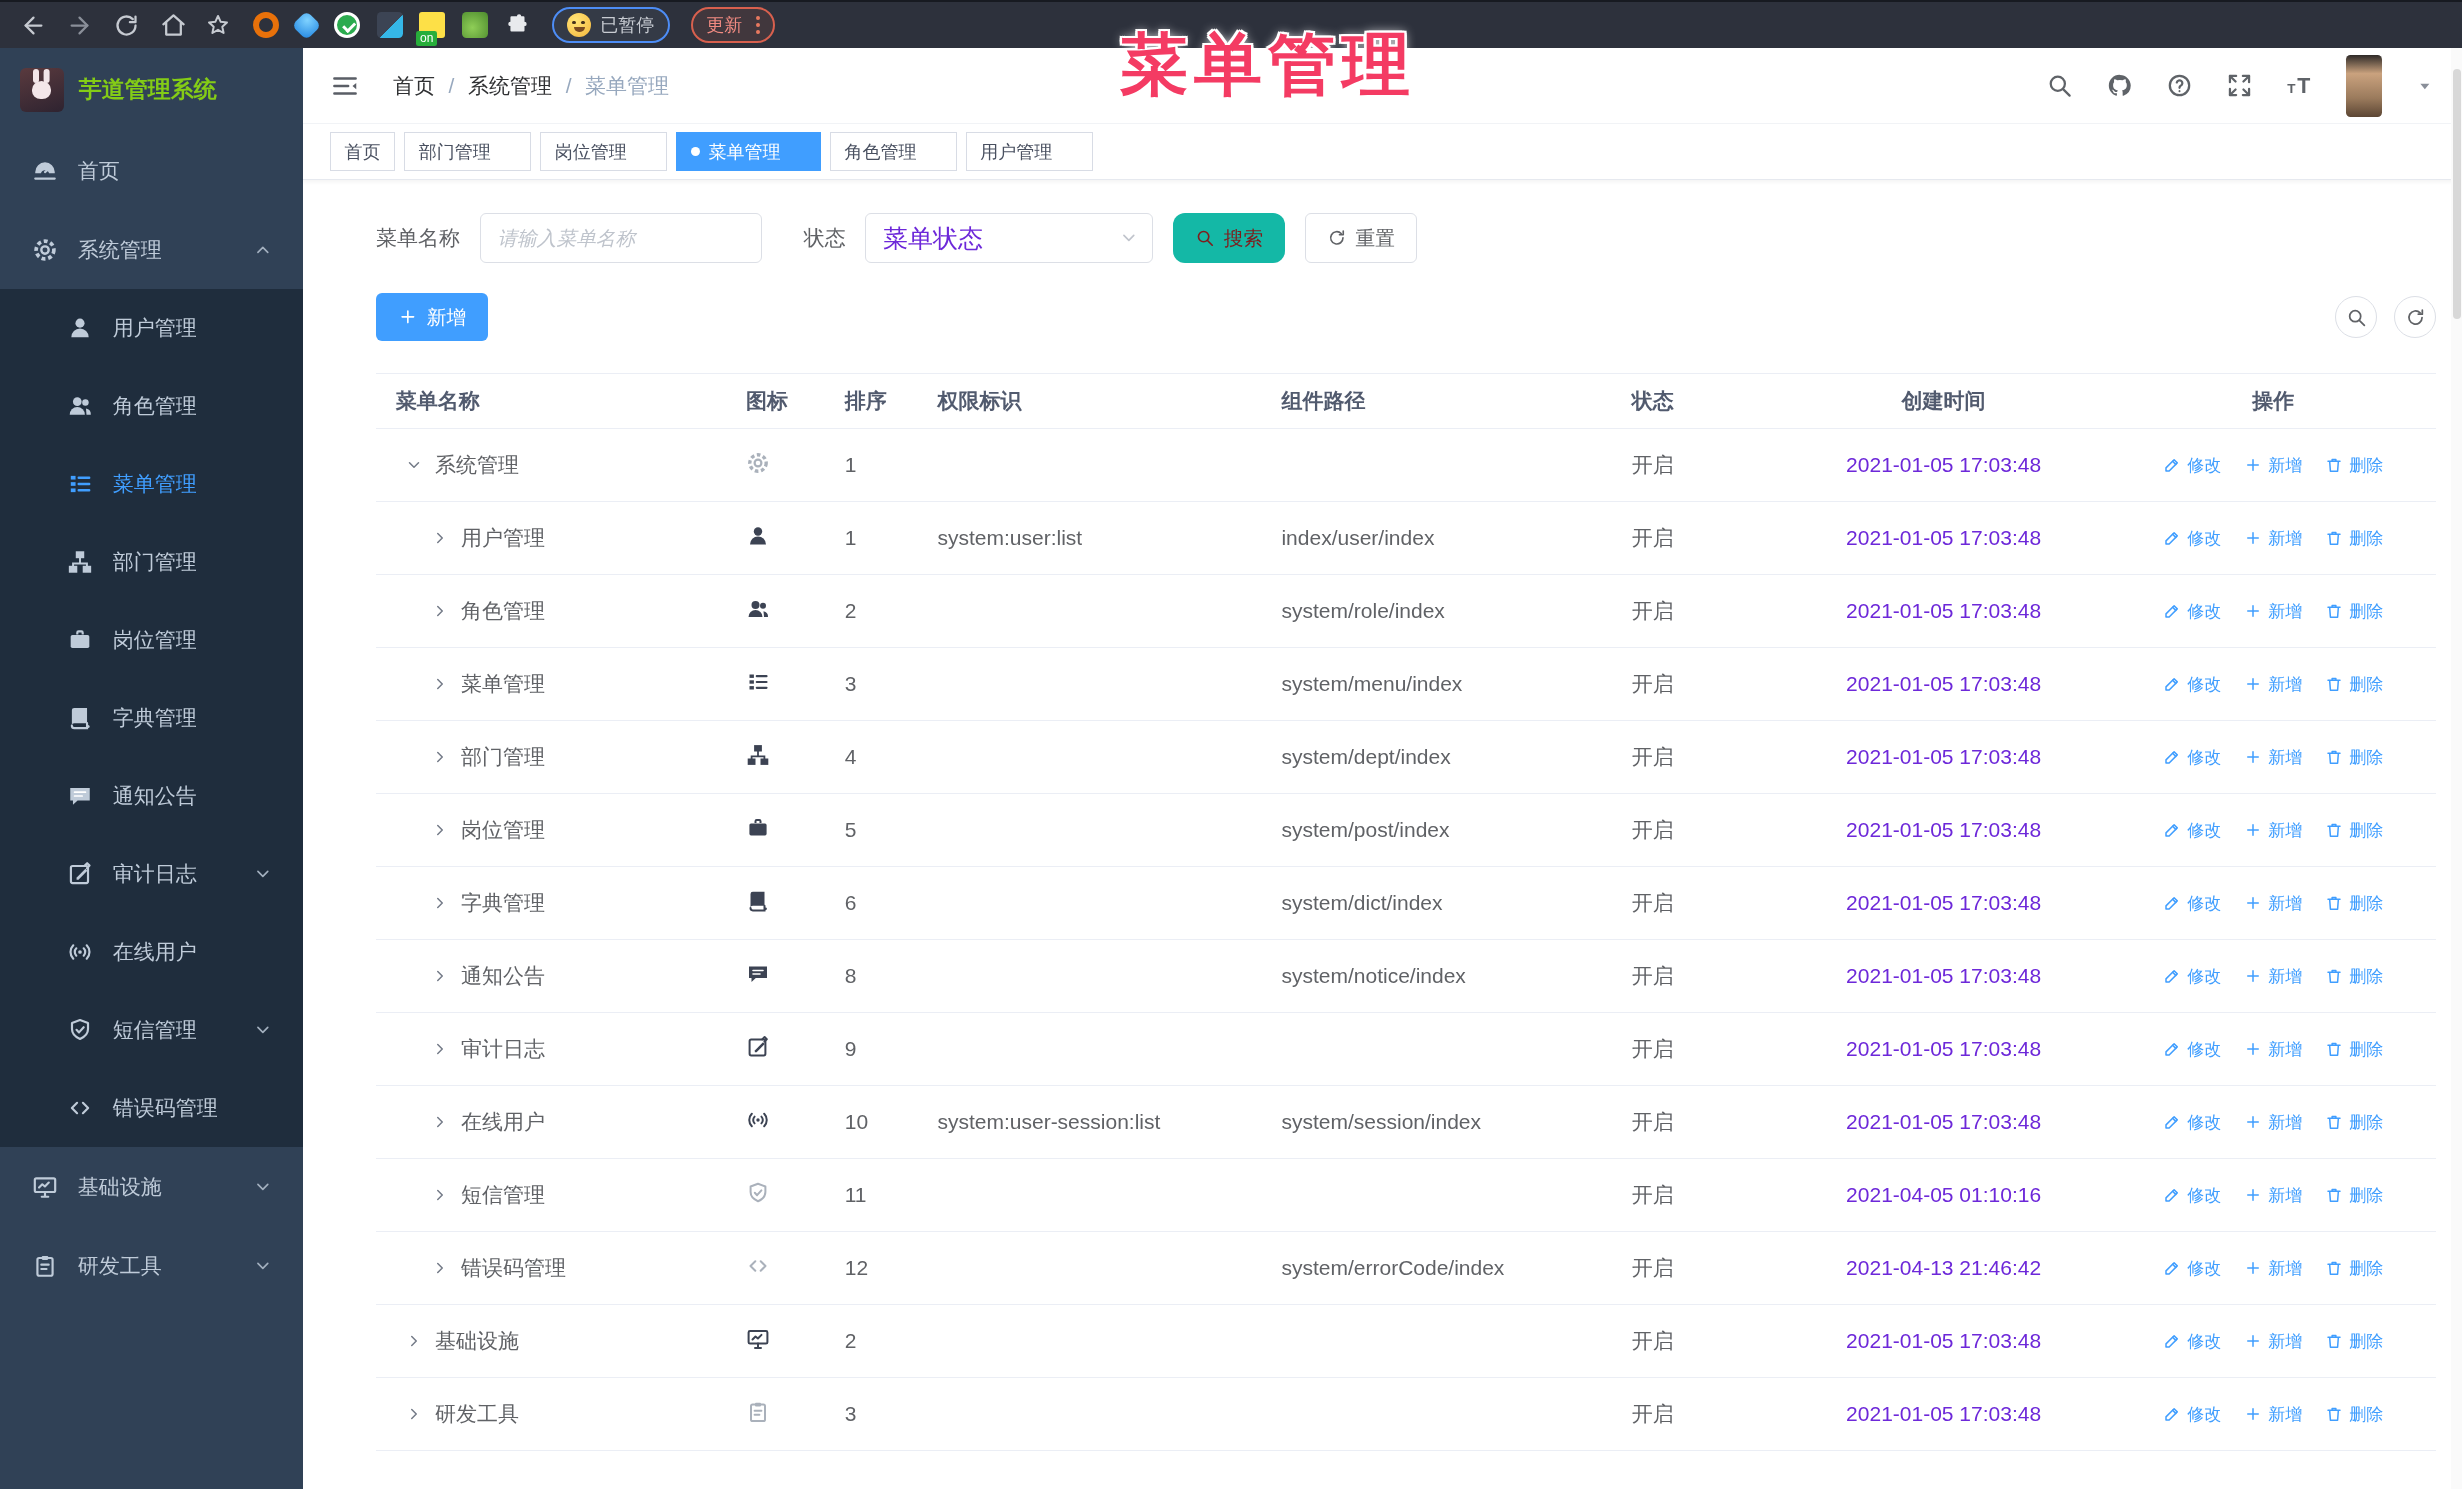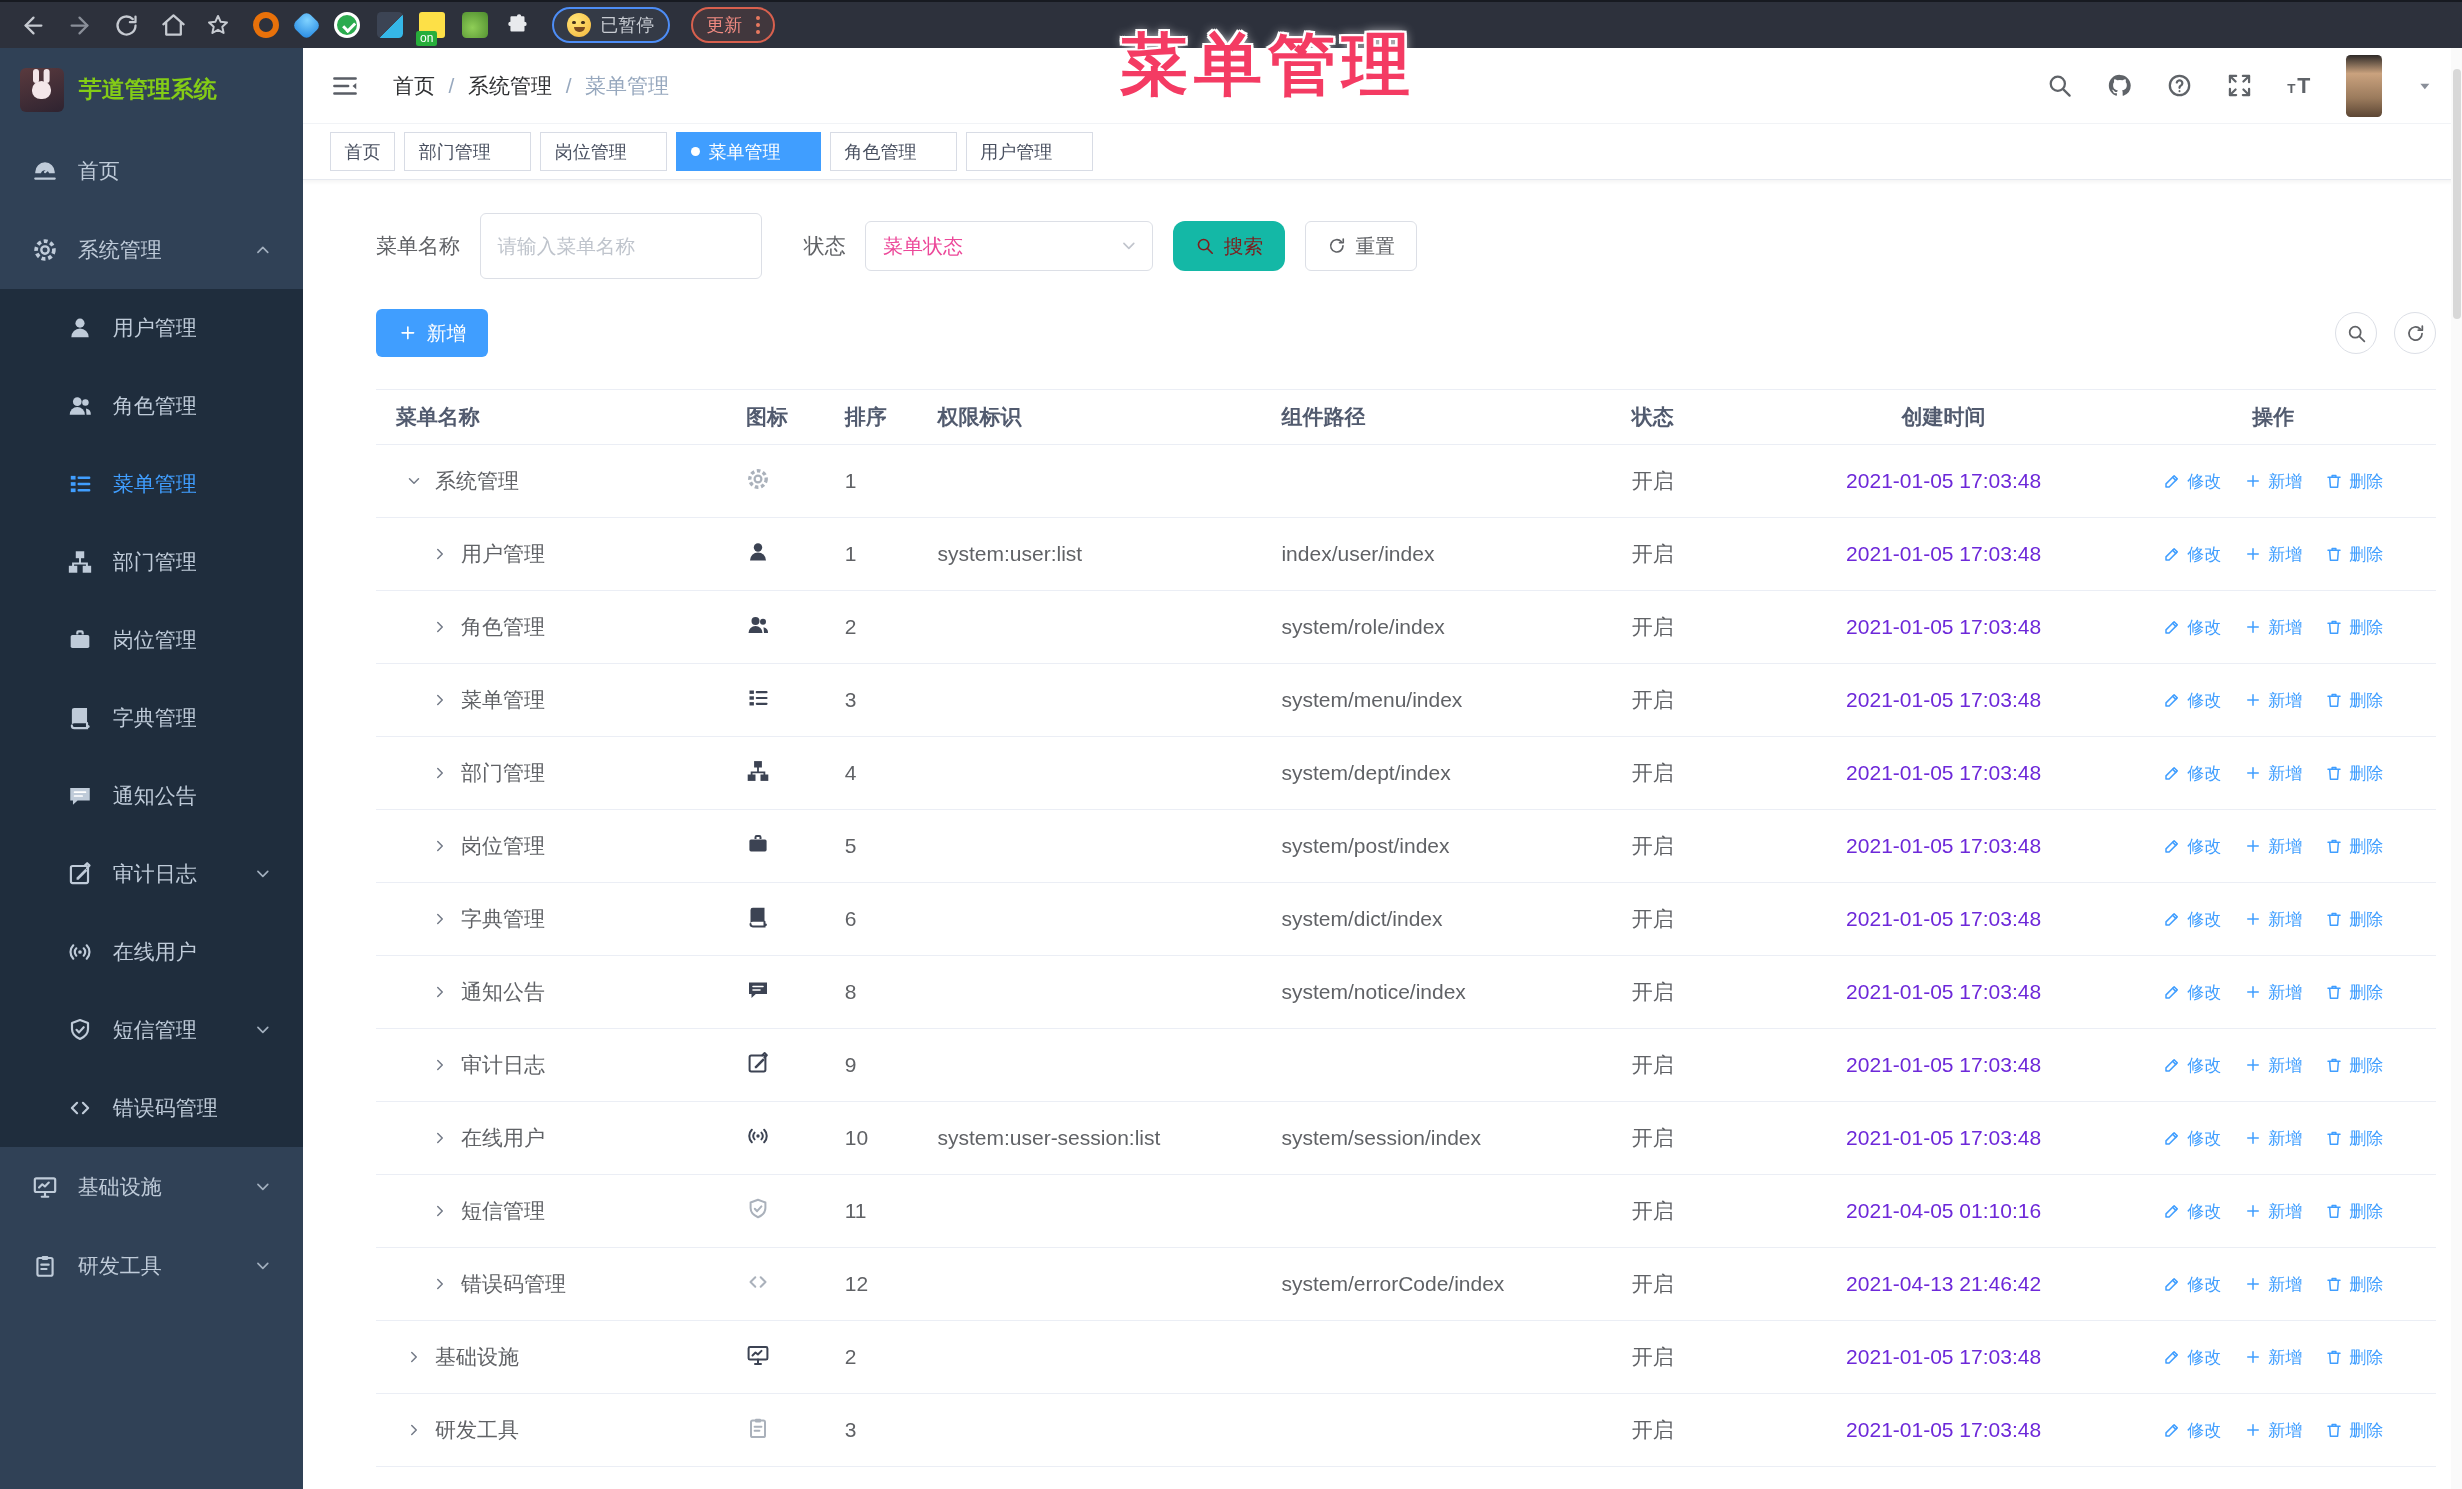--- a/index.html
+++ b/index.html
@@ -78,24 +78,24 @@
   .tag { height:39px; display:flex; align-items:center; gap:9px; padding:0 13.6px; border:0.8px solid #d8dce5; background:#fff; color:#495060; font-size:18px; cursor:pointer; }
   .tag .dot { display:none; width:9px; height:9px; border-radius:50%; background:#fff; }
   .tag.active { background:#409eff; border-color:#409eff; color:#fff; }
   .tag.active .dot { display:inline-block; }
   .tag-close { width:16.7px; height:16.7px; }
 
   
   .content { padding:33px 26px 0 26px;margin-left:47px; }
   .filter-row { display:flex; align-items:center; }
   .f-label { font-size:21px; color:#606266; white-space:nowrap; }
-  .f-input { width:282px; height:66px; border:0.8px solid #dcdfe6; border-radius:6px; margin-left:19.7px; padding:0 16.7px; font-size:19.7px; color:#606266; font-family:inherit; outline:none; }
+  .f-input { width:282px; height:50px; border:0.8px solid #dcdfe6; border-radius:6px; margin-left:19.7px; padding:0 16.7px; font-size:19.7px; color:#606266; font-family:inherit; outline:none;font-style:italic; }
   .f-input::placeholder { color:#bfc4cc; }
   .f-select { position:relative; width:288px; height:50px; border:0.8px solid #dcdfe6; border-radius:6px; margin-left:19.7px; display:flex; align-items:center; padding:0 16.7px; cursor:pointer; }
-  .f-select .ph { font-size:20px; color:#ec4899; }
+  .f-select .ph { font-size:25px; color:#6d28d9; }
   .sel-caret { position:absolute; right:13.6px; width:19.7px; height:19.7px; color:#c0c4cc; }
   .gap { width:42px; }
   .btn { display:inline-flex; align-items:center; gap:9px; height:50px; padding:0 21px; border-radius:6px; font-size:19.7px; cursor:pointer; border:0.8px solid transparent; white-space:nowrap; }
   .btn .bi { width:19.7px; height:19.7px; }
   .btn.search { background:#14b8a6; color:#7f1d1d; margin-left:19.7px;border-radius:12px; }
   .btn.reset { background:#fff; color:#606266; border-color:#dcdfe6; margin-left:19.7px; }
   .toolbar-row { margin-top:30px; display:flex; align-items:center; }
   .btn.add { background:#409eff; color:#fff; height:48px; }
   .round-btns { margin-left:auto; display:flex; gap:16.7px; }
   .round-btn { width:42px; height:42px; border-radius:50%; border:0.8px solid #dcdfe6; background:#fff; color:#606266; display:flex; align-items:center; justify-content:center; cursor:pointer; }

